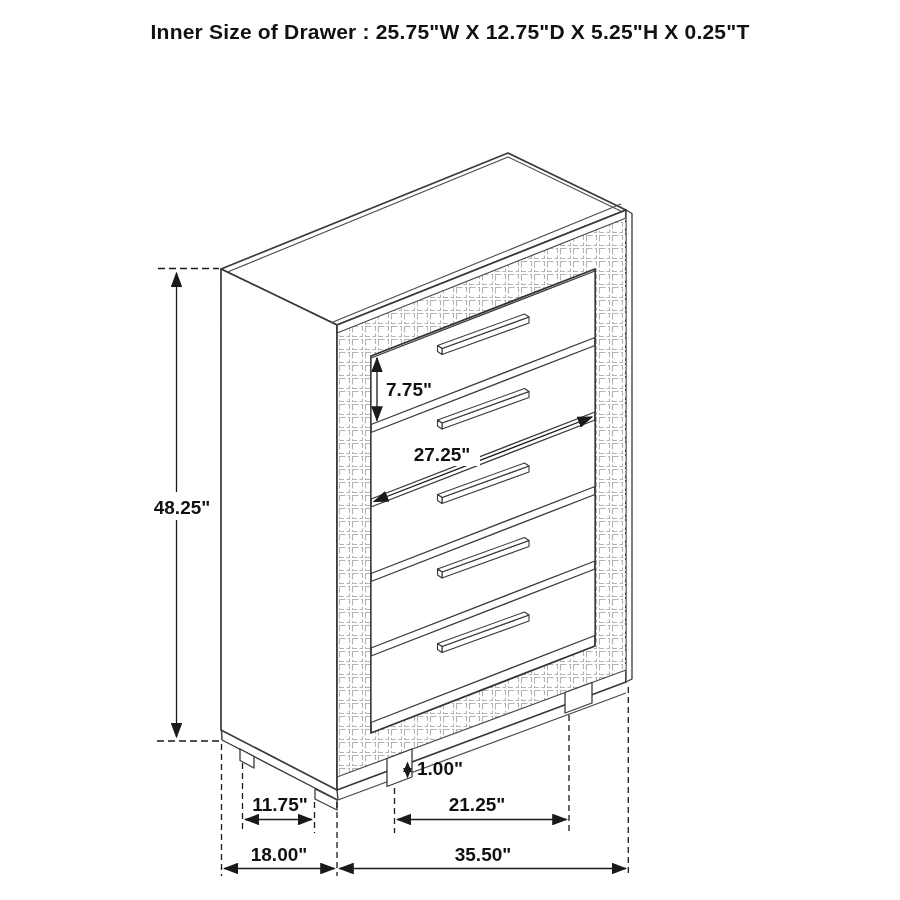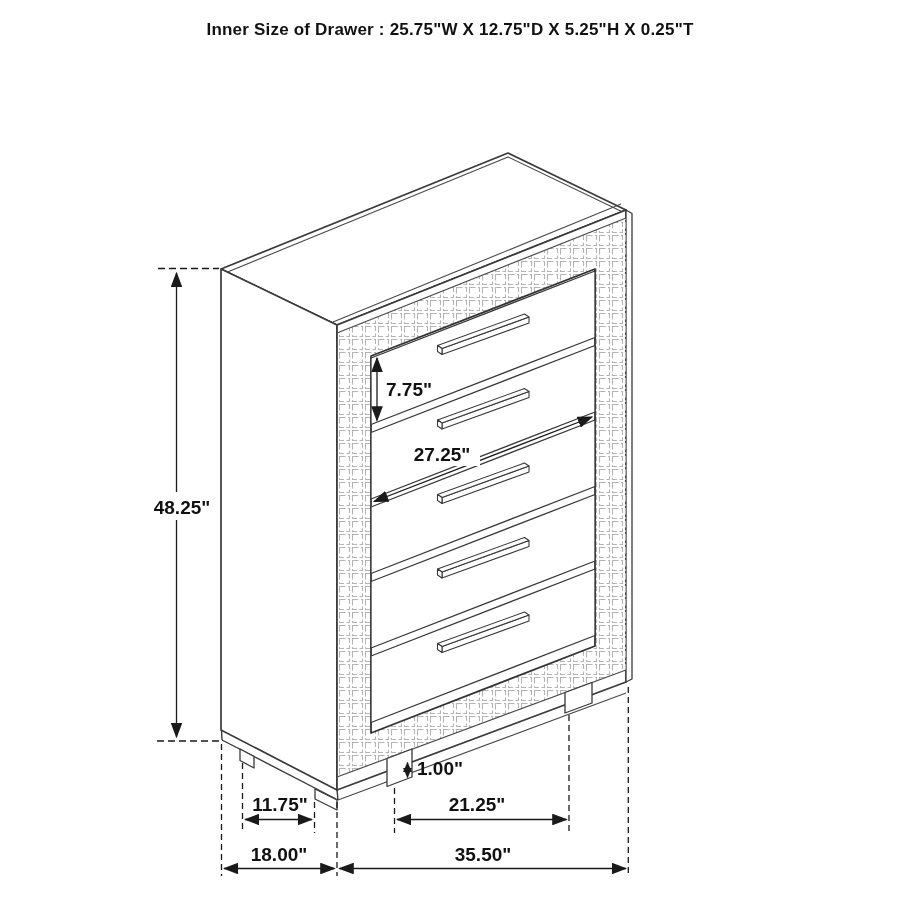--- a/index.html
+++ b/index.html
@@ -1,19 +1,19 @@
 <!DOCTYPE html>
 <html><head>
 <meta charset="utf-8">
 <style>
   html,body{margin:0;padding:0;background:#fff;}
   .stage{position:relative;width:900px;height:900px;background:#fff;overflow:hidden;
          font-family:"Liberation Sans", sans-serif;}
   .title{position:absolute;top:20px;left:0;width:100%;text-align:center;
-         font-size:17px;font-weight:bold;color:#111;letter-spacing:0.2px;}
+         font-size:21px;font-weight:bold;color:#111;letter-spacing:0.2px;}
   svg text{font-family:"Liberation Sans", sans-serif;font-weight:bold;fill:#111;}
   .dim-label{font-size:19px;}
 </style>
 </head>
 <body>
 
 <div class="stage">
 
   <div class="title">Inner Size of Drawer : 25.75"W X 12.75"D X 5.25"H X 0.25"T</div>
 

